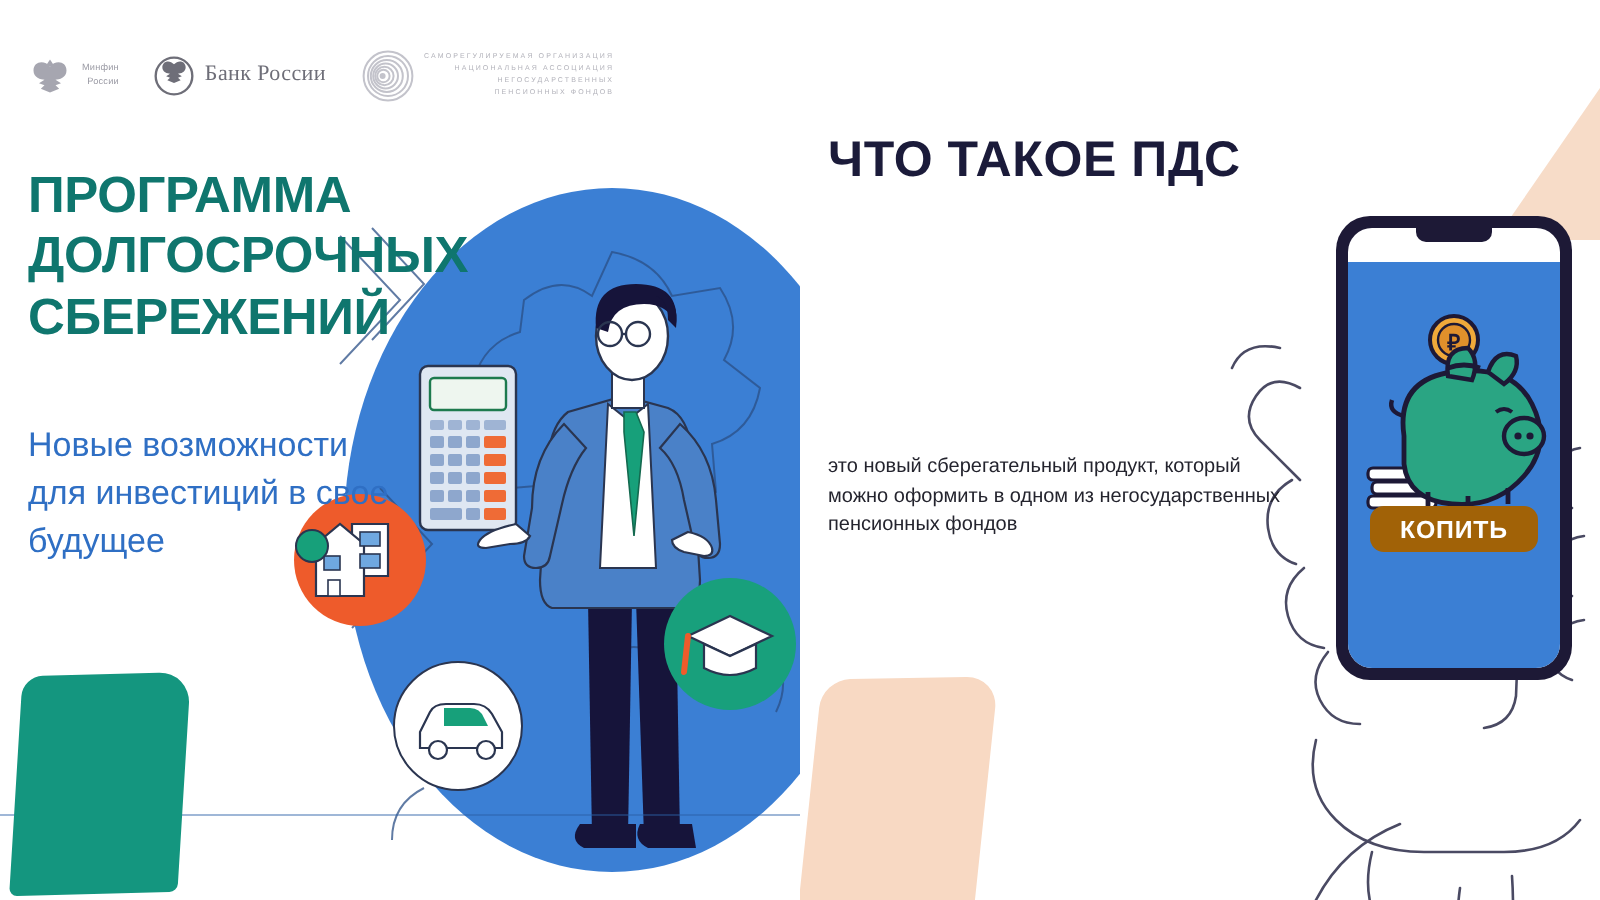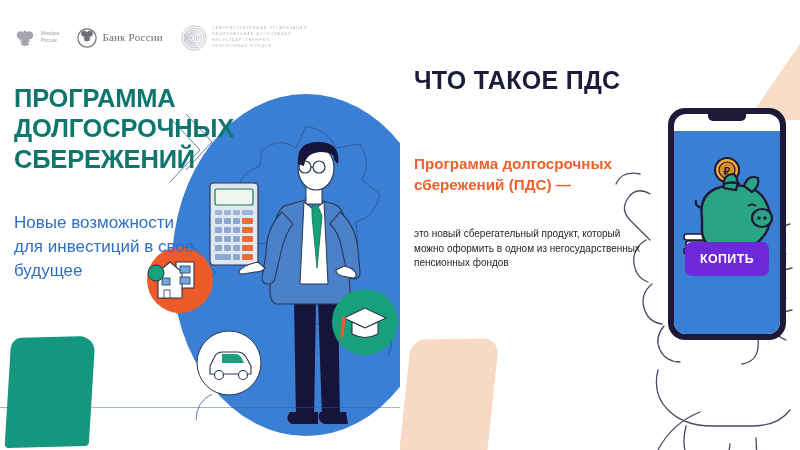--- a/index.html
+++ b/index.html
@@ -23,21 +23,21 @@
     overflow: hidden;
     background: #ffffff;
   }
   .logo-row {
     position: absolute;
     left: 14px; top: 25px;
     display: flex;
     align-items: center;
     gap: 18px;
   }
-  .logo-block { display: flex; align-items: center; gap: 5px; }
+  .logo-block { display: flex; align-items: center; gap: 5px; text-align: right; }
   .logo-mark { flex: 0 0 auto; display: block; }
   .logo-text {
     font-size: 4.6px;
     line-height: 1.45;
     color: #9a9aa4;
     letter-spacing: 0.1px;
     white-space: pre-line;
   }
   .logo-text.bankrossii {
     font-family: "Liberation Serif", serif;
@@ -204,22 +204,22 @@
   .screen-body {
     position: absolute;
     left: 0; top: 17px;
     right: 0; bottom: 0;
     background: #3b7fd4;
   }
   .save-button {
     position: absolute;
     left: 11px; bottom: 58px;
     right: 11px;
-    height: 34px;
-    background: #6d28d9;
+    height: 23px;
+    background: #a16207;
     border: none;
     border-radius: 7px;
     color: #ffffff;
     font-family: "Liberation Sans", sans-serif;
     font-size: 12.4px;
     font-weight: bold;
     letter-spacing: 0.4px;
     text-transform: uppercase;
     cursor: pointer;
     z-index: 5;
@@ -405,21 +405,20 @@
 для инвестиций
 в свое будущее</div>
   </div>
 
   <div class="right-panel">
 
     <div class="peach-corner"></div>
     <div class="peach-block"></div>
 
     <h1 class="section-heading">ЧТО ТАКОЕ ПДС</h1>
-    <p class="lead">Программа долгосрочных сбережений (ПДС) —</p>
     <p class="body-copy">это новый сберегательный продукт, который можно оформить в одном из негосударственных пенсионных фондов</p>
 
     <svg class="hand-svg" viewBox="0 0 400 450">
       <g fill="none" stroke="#4a4a63" stroke-width="1.3" stroke-linecap="round">
 
         <path d="M250 150 q-14 -8 -22 4 q-8 12 2 22 l20 20"></path>
         <path d="M246 196 q-14 8 -12 24 q2 14 14 18"></path>
         <path d="M252 240 q-12 10 -8 24 q4 14 18 16"></path>
         <path d="M264 282 q-10 12 -4 24 q6 12 20 12"></path>
         <path d="M240 130 q-18 -4 -24 10"></path>

